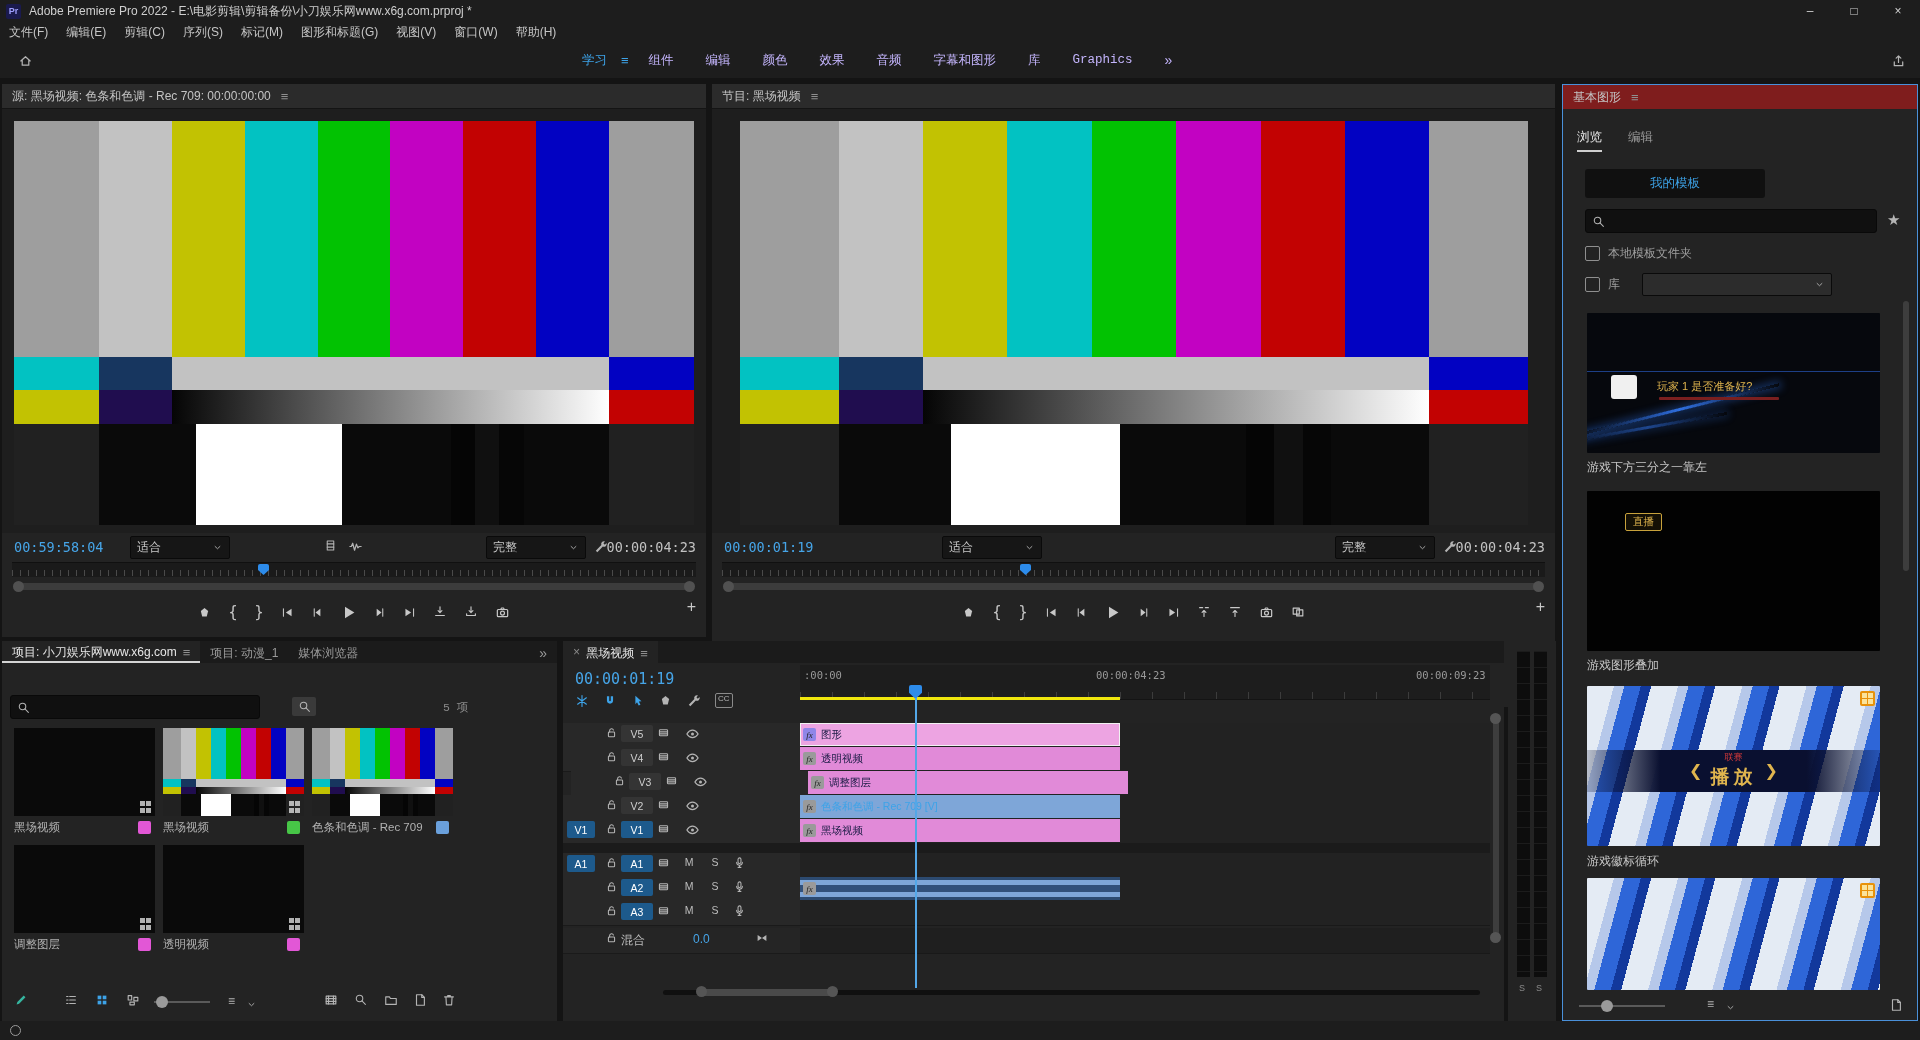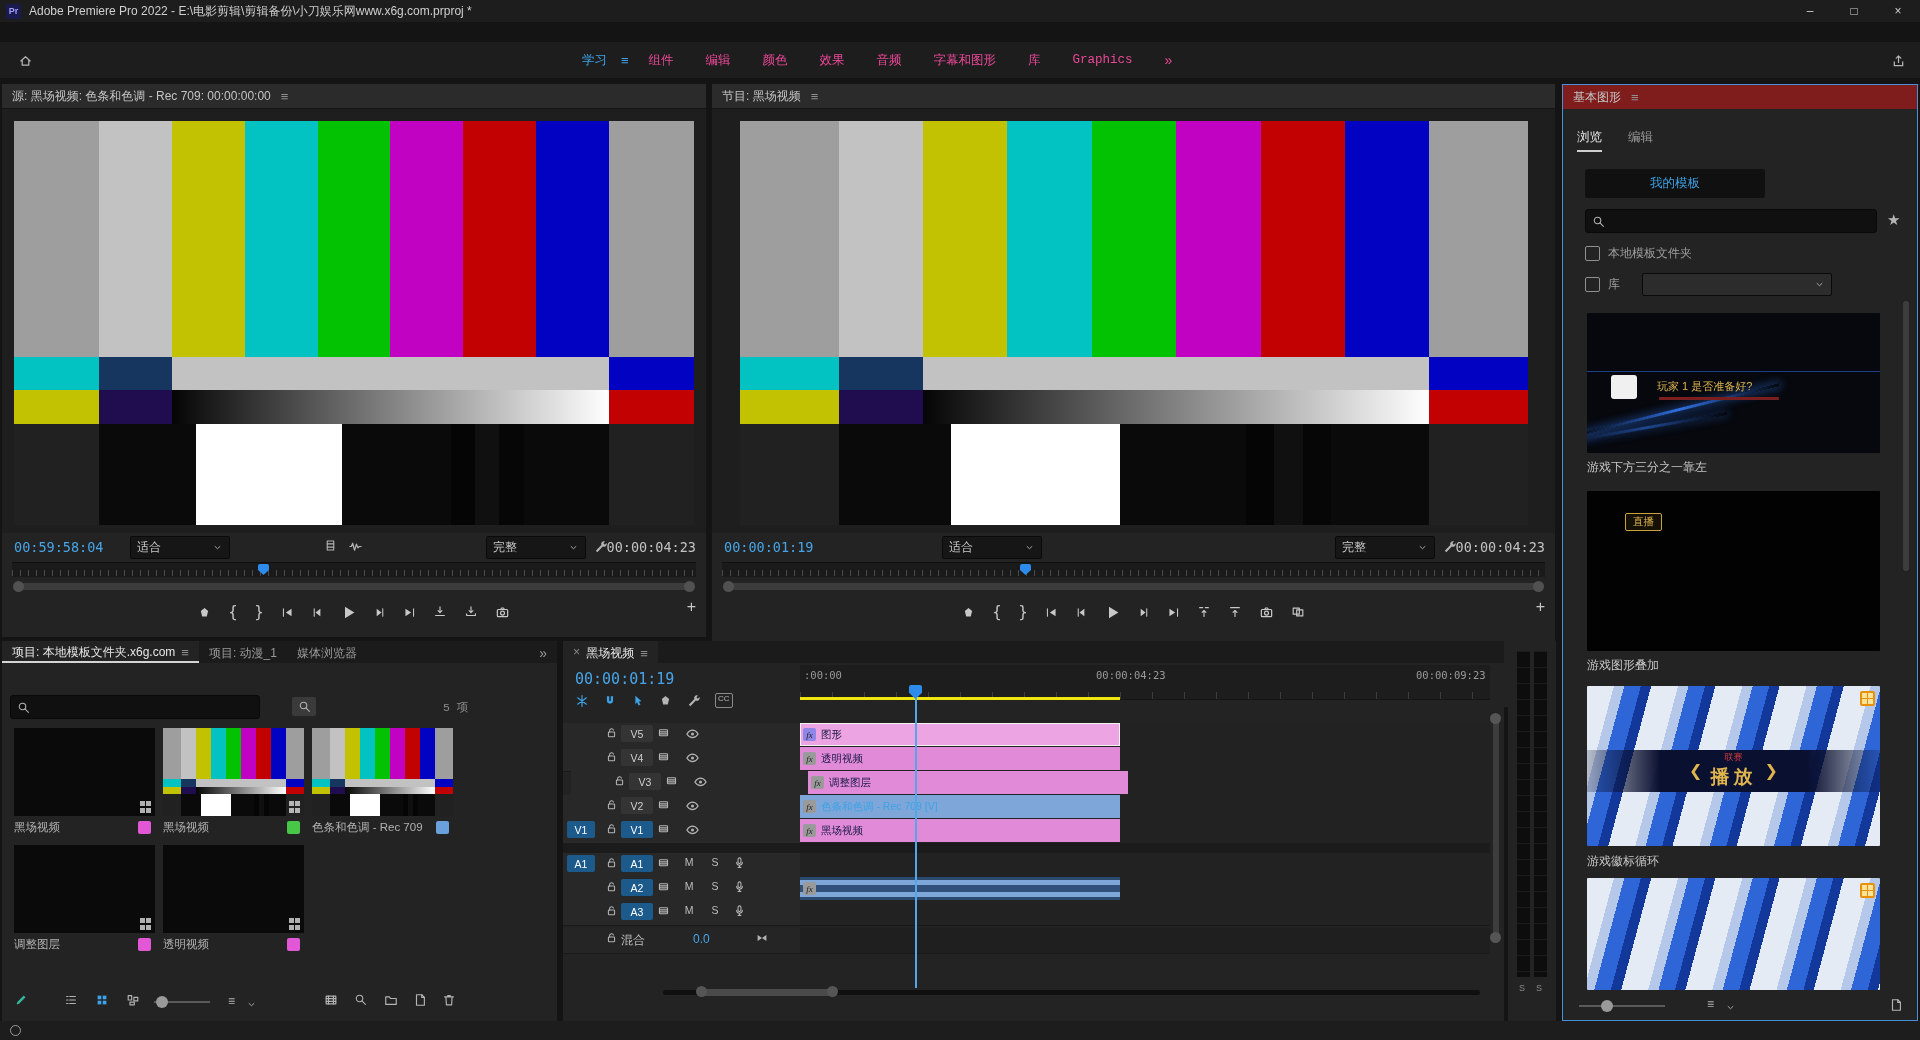--- a/index.html
+++ b/index.html
@@ -16,21 +16,21 @@
   .pricon{width:15px;height:15px;margin:0 8px 0 6px;background:#1a1a4e;color:#9f9fff;font-size:9px;
           font-weight:bold;display:flex;align-items:center;justify-content:center;border-radius:2px;}
   .apptitle{color:#cfcfcf;font-size:12px;}
   .winctl{margin-left:auto;display:flex;}
   .winbtn{width:44px;height:22px;display:flex;align-items:center;justify-content:center;color:#cfcfcf;font-size:12px;}
   #menubar{left:0;top:22px;width:1920px;height:20px;background:#1d1d1d;display:flex;align-items:center;
            border-bottom:1px solid #0e0e0e;}
   .menu-item{padding:0 9px;color:#c6c6c6;font-size:12px;}
   #wsbar{left:0;top:42px;width:1920px;height:36px;background:#1d1d1d;display:flex;align-items:center;}
   .ws-tabs{position:absolute;left:570px;display:flex;gap:8px;align-items:center;}
-  .ws-tab{padding:4px 12px;color:#ec4899;font-size:12.5px;white-space:nowrap;}
+  .ws-tab{padding:4px 12px;color:#c4b5fd;font-size:12.5px;white-space:nowrap;}
   .ws-tab.active{color:#3da3e8;}
   .ws-menu{color:#3da3e8;margin-left:-6px;font-size:13px;}
   
   .panel{position:absolute;background:#232323;}
   .phead{height:24px;background:#2b2b2b;display:flex;align-items:center;gap:10px;padding:0 10px;
          color:#c4c4c4;font-size:12px;border-bottom:1px solid #141414;white-space:nowrap;}
   .pmenu{color:#8f8f8f;font-size:13px;}
   .tabsrow{height:22px;background:#1b1b1b;display:flex;align-items:stretch;color:#9a9a9a;font-size:12px;}
   .tab{padding:4px 10px 2px;display:flex;align-items:center;gap:6px;white-space:nowrap;}
   .tab.active{background:#232323;color:#e6e6e6;border-bottom:2px solid #d4d4d4;}
@@ -127,20 +127,31 @@
   <div id="titlebar" class="abs">
     <div class="pricon">Pr</div>
     <span class="apptitle">Adobe Premiere Pro 2022 - E:\电影剪辑\剪辑备份\小刀娱乐网www.x6g.com.prproj *</span>
     <div class="winctl">
       <span class="winbtn">–</span>
       <span class="winbtn">□</span>
       <span class="winbtn">×</span>
     </div>
   </div>
 
+  <div id="menubar" class="abs">
+    <span class="menu-item">文件(F)</span>
+    <span class="menu-item">编辑(E)</span>
+    <span class="menu-item">剪辑(C)</span>
+    <span class="menu-item">序列(S)</span>
+    <span class="menu-item">标记(M)</span>
+    <span class="menu-item">图形和标题(G)</span>
+    <span class="menu-item">视图(V)</span>
+    <span class="menu-item">窗口(W)</span>
+    <span class="menu-item">帮助(H)</span>
+  </div>
 
   <div id="wsbar" class="abs">
     <span class="icn" style="margin-left:18px">
         <svg viewBox="0 0 16 16" width="15" height="15" fill="none" stroke="currentColor" stroke-width="1.3" stroke-linecap="round" stroke-linejoin="round">
           <path d="M3 8.5 8 4l5 4.5M4.5 8v5h7V8"></path>
         </svg>
       </span>
     <div class="ws-tabs">
       <span class="ws-tab active">学习</span>
       <span class="ws-menu">≡</span>
@@ -442,21 +453,21 @@
             <rect x="6.5" y="5.5" width="7" height="7"></rect>
           </svg>
         </span>
       <span class="plusbtn">+</span>
     </div>
   </div>
 
   <div class="panel" id="project-panel" style="left:2px;top:641px;width:555px;height:380px;">
     <div class="tabsrow">
       <span class="tab active">
-        <span>项目: 本地模板文件夹.x6g.com</span>
+        <span>项目: 小刀娱乐网www.x6g.com</span>
         <span class="pmenu">≡</span>
       </span>
       <span class="tab">项目: 动漫_1</span>
       <span class="tab">媒体浏览器</span>
       <span class="tab" style="margin-left:auto;font-size:14px;">»</span>
     </div>
     <div class="abs" style="left:8px;top:54px;width:250px;">
       <div class="searchbox">
         <span class="icn">
             <svg viewBox="0 0 16 16" width="13" height="13" fill="none" stroke="currentColor" stroke-width="1.3" stroke-linecap="round" stroke-linejoin="round">

